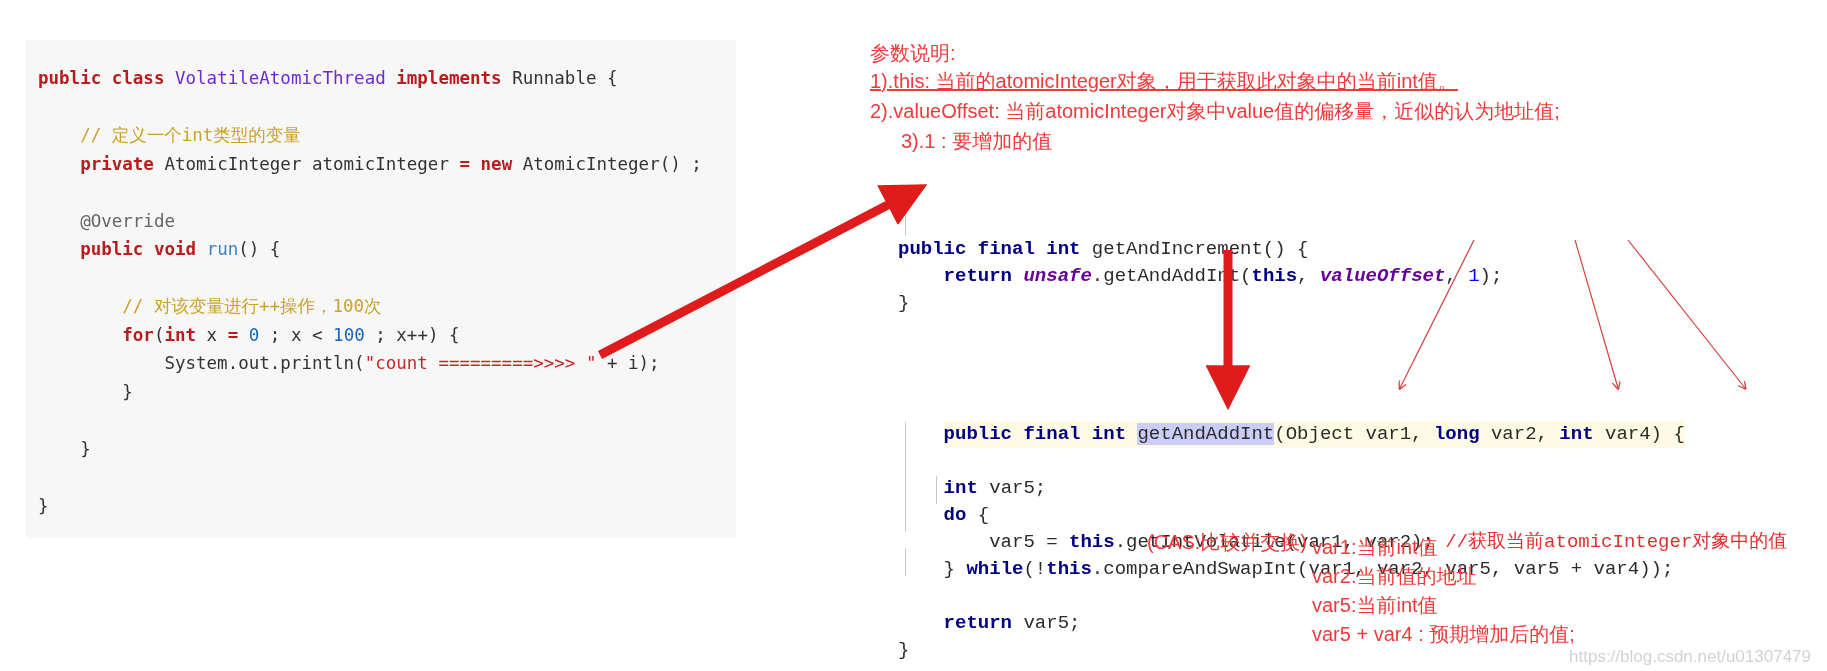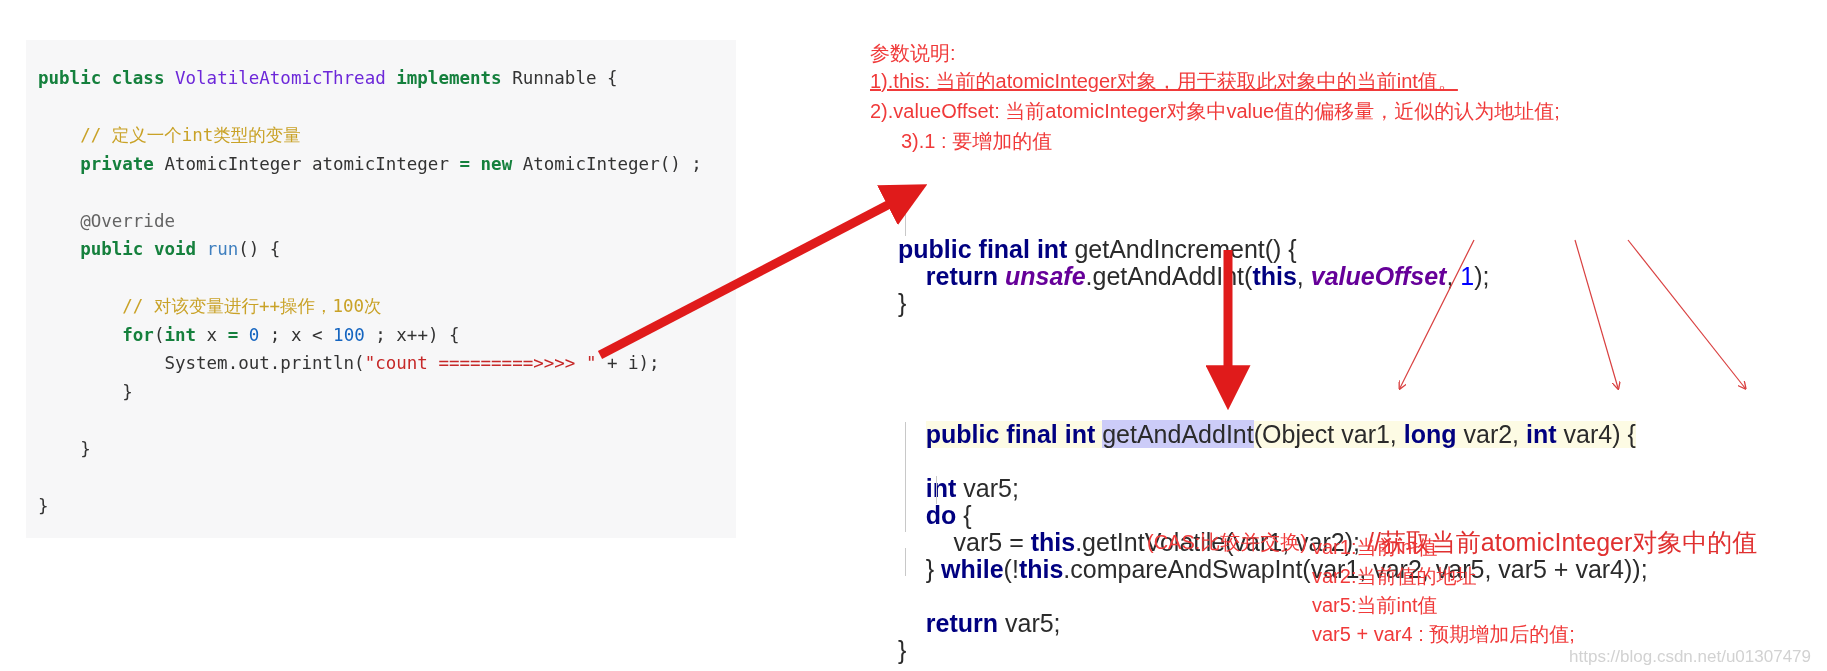--- a/index.html
+++ b/index.html
@@ -33,36 +33,36 @@
     font-family: "DejaVu Sans Mono", "Liberation Mono", monospace;
     font-size: 17.5px;
     line-height: 28.5px;
     white-space: pre;
     color: #333333;
     padding-left: 10px;
   }
   .left-code-panel .code-line { padding-left: 12px; }
 
   
-  .kw        { color: #15803d; font-weight: bold; }      
+  .kw        { color: #b91c1c; font-weight: bold; }      
   .type      { color: #6d28d9; }                         
   .typeb     { color: #3f7fbf; }                         
   .cmt       { color: #c9a227; }                         
   .str       { color: #c62828; }                         
   .num       { color: #1565c0; }                         
   .plain     { color: #333333; }
   .anno      { color: #646464; }                         
   .green     { color: #2e7d32; }
 
   
   .right-code {
     position: absolute;
-    font-family: Liberation Sans, sans-serif;
+    font-family: Liberation Mono, monospace;
     white-space: pre;
-    font-size: 25px;
+    font-size: 19px;
     line-height: 27px;
     color: #2b2b2b;
   }
   .right-code .k   { color: #000080; font-weight: bold; }
   .right-code .id  { color: #2b2b2b; }
   .right-code .fld { color: #660099; font-weight: bold; font-style: italic; }
   .right-code .n   { color: #0000ff; }
   .right-code .cm  { color: #e03030; }
   .right-code .hl  { background: #ccccf8; }
   .row-hl { background: #fdfbe4; display: inline-block; }

